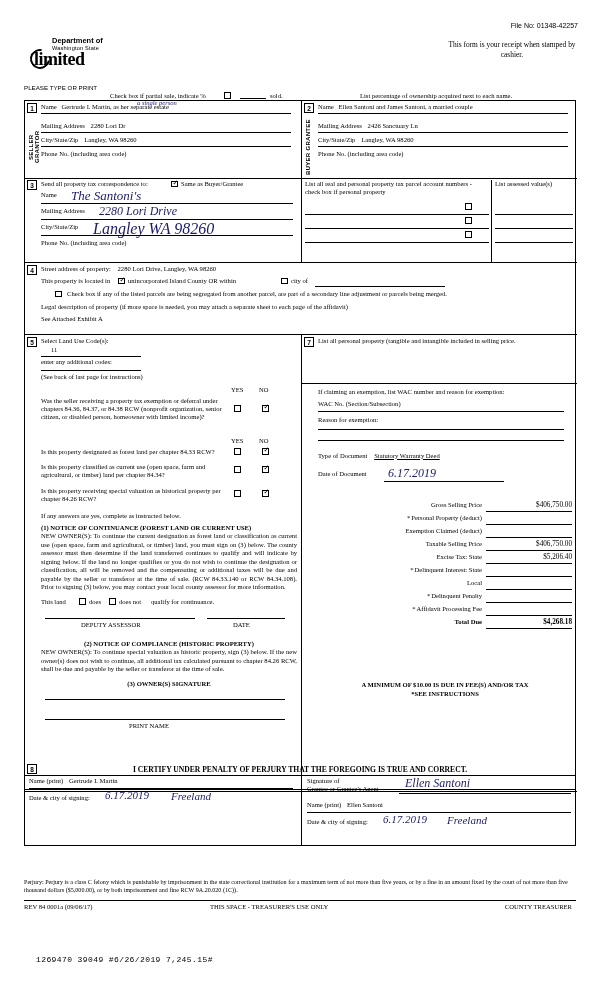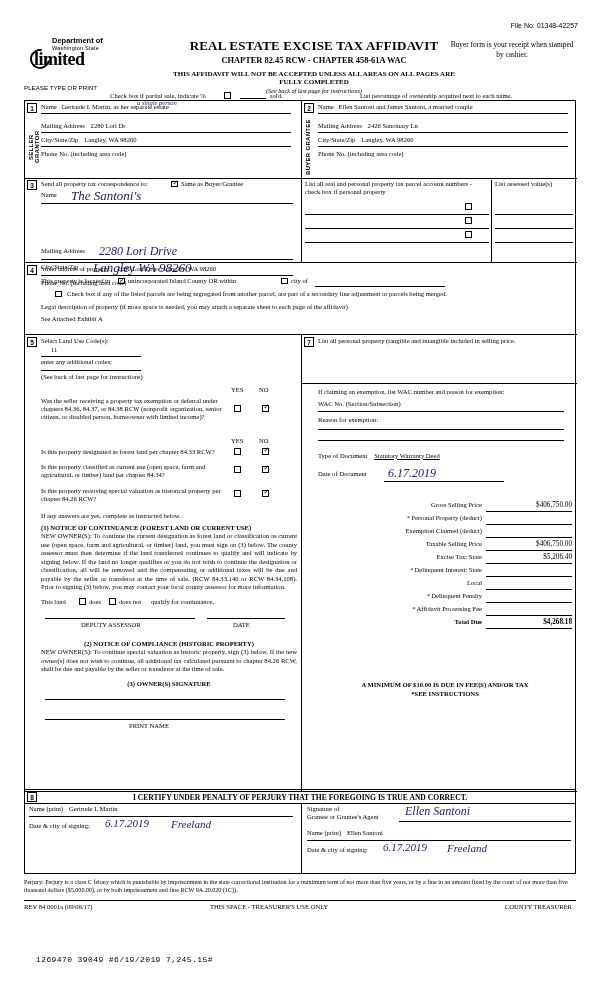--- a/index.html
+++ b/index.html
@@ -73,28 +73,22 @@
 
   <div class="hdr">
     <div class="logo">
       <div class="logo-swirl"></div>
       <div class="dept">Department of</div>
       <div class="state">Washington State</div>
       <div class="rev">limited</div>
     </div>
     <div class="typeprint">PLEASE TYPE OR PRINT</div>
 
-    <div class="title-block">
-      <div class="title-main">REAL ESTATE EXCISE TAX AFFIDAVIT</div>
-      <div class="title-sub">CHAPTER 82.45 RCW - CHAPTER 458-61A WAC</div>
-      <div class="title-note">THIS AFFIDAVIT WILL NOT BE ACCEPTED UNLESS ALL AREAS ON ALL PAGES ARE FULLY COMPLETED</div>
-      <div class="title-note2">(See back of last page for instructions)</div>
-    </div>
-
-    <div class="receipt">Buyer form is your receipt when stamped by cashier.</div>
+
+    <div class="receipt">This form is your receipt when stamped by cashier.</div>
   </div>
 
   <div style="position:absolute; left:24px; top:92px; width:552px; font-size:6.6px;">
     <span style="position:absolute; left:86px;">Check box if partial sale, indicate %</span>
     <span class="cb" style="position:absolute; left:200px; top:0px;"></span>
     <span style="position:absolute; left:216px; border-bottom:1px solid #000; width:26px; height:7px;"></span>
     <span style="position:absolute; left:246px;">sold.</span>
     <span style="position:absolute; left:336px;">List percentage of ownership acquired next to each name.</span>
   </div>
 
@@ -159,28 +153,28 @@
       <div style="position:relative; height:11px;">
         <span class="lbl">Send all property tax correspondence to:</span>
         <span class="cbx" style="position:absolute; left:130px; top:0.5px;"></span>
         <span class="lbl" style="position:absolute; left:140px;">Same as Buyer/Grantee</span>
       </div>
       <div style="position:relative; height:16px;">
         <span class="lbl">Name</span>
         <span class="hand" style="position:absolute; left:30px; top:-3px; font-size:13px;">The Santoni's</span>
         <span style="position:absolute; left:0; top:12px; width:252px; border-bottom:1px solid #000;"></span>
       </div>
-      <div style="position:relative; height:16px;margin-top:40px;">
+      <div style="position:relative; height:16px;">
         <span class="lbl">Mailing Address</span>
         <span class="hand" style="position:absolute; left:58px; top:-3px; font-size:12px;">2280 Lori Drive</span>
         <span style="position:absolute; left:0; top:12px; width:252px; border-bottom:1px solid #000;"></span>
       </div>
       <div style="position:relative; height:16px;">
         <span class="lbl">City/State/Zip</span>
-        <span class="hand" style="position:absolute; left:52px; top:-3px; font-size:13px;">Langley WA 98260</span>
+        <span class="hand" style="position:absolute; left:52px; top:-3px; font-size:16px;">Langley WA 98260</span>
         <span style="position:absolute; left:0; top:12px; width:252px; border-bottom:1px solid #000;"></span>
       </div>
       <div style="position:relative; height:12px;">
         <span class="lbl">Phone No. (including area code)</span>
       </div>
     </div>
 
     <div style="position:absolute; left:280px; top:79px; width:270px;">
       <div style="position:relative; height:22px;">
         <span class="lbl" style="position:absolute; left:0; width:178px; line-height:1.15;">List all real and personal property tax parcel account numbers - check box if personal property</span>
@@ -403,21 +397,21 @@
     </div>
 
     <div style="position:absolute; left:293px; top:580px; width:254px; text-align:center;">
       <div class="lbl bld">A MINIMUM OF $10.00 IS DUE IN FEE(S) AND/OR TAX</div>
       <div class="lbl bld" style="margin-top:2px;">*SEE INSTRUCTIONS</div>
     </div>
 
     <div class="hline" style="left:0px; top:690px; width:552px;"></div>
   </div>
 
-  <div style="position:absolute; left:24px; top:790px; width:552px; height:84px; border:1.2px solid #000; border-top:none;">
+  <div style="position:absolute; left:24px; top:762px; width:552px; height:84px; border:1.2px solid #000; border-top:none;">
     <div class="num" style="left:2px; top:2px;">8</div>
     <div style="text-align:center; font-size:7.6px; font-weight:bold; padding-top:3px;">I CERTIFY UNDER PENALTY OF PERJURY THAT THE FOREGOING IS TRUE AND CORRECT.</div>
     <div class="hline" style="left:0px; top:13px; width:550px;"></div>
     <div class="vline" style="left:276px; top:13px; height:70px;"></div>
 
     <div style="position:absolute; left:4px; top:15px; width:268px;">
       <div style="position:relative; height:13px;">
         <span class="lbl">Name (print)</span>
         <span class="lbl" style="margin-left:4px;">Gertrude I. Martin</span>
         <span style="position:absolute; left:0; top:11px; width:264px; border-bottom:1px solid #000;"></span>
@@ -450,15 +444,15 @@
   </div>
 
   <div style="position:absolute; left:24px; top:878px; width:552px; font-size:6.1px; line-height:1.35;">Perjury: Perjury is a class C felony which is punishable by imprisonment in the state correctional institution for a maximum term of not more than five years, or by a fine in an amount fixed by the court of not more than five thousand dollars ($5,000.00), or by both imprisonment and fine RCW 9A.20.020 (1C)).</div>
 
   <div style="position:absolute; left:24px; top:900px; width:552px; height:14px; border-top:1px solid #000;">
     <span class="lbl" style="position:absolute; left:0; top:2px;">REV 84 0001a (09/06/17)</span>
     <span class="lbl" style="position:absolute; left:186px; top:2px;">THIS SPACE - TREASURER'S USE ONLY</span>
     <span class="lbl" style="position:absolute; right:4px; top:2px;">COUNTY TREASURER</span>
   </div>
 
-  <div class="barcode">1269470 39049 #6/19/2019 7,245.15#</div>
+  <div class="barcode">1269470 39049 #6/26/2019 7,245.15#</div>
 
 </div>
 
 </body></html>

